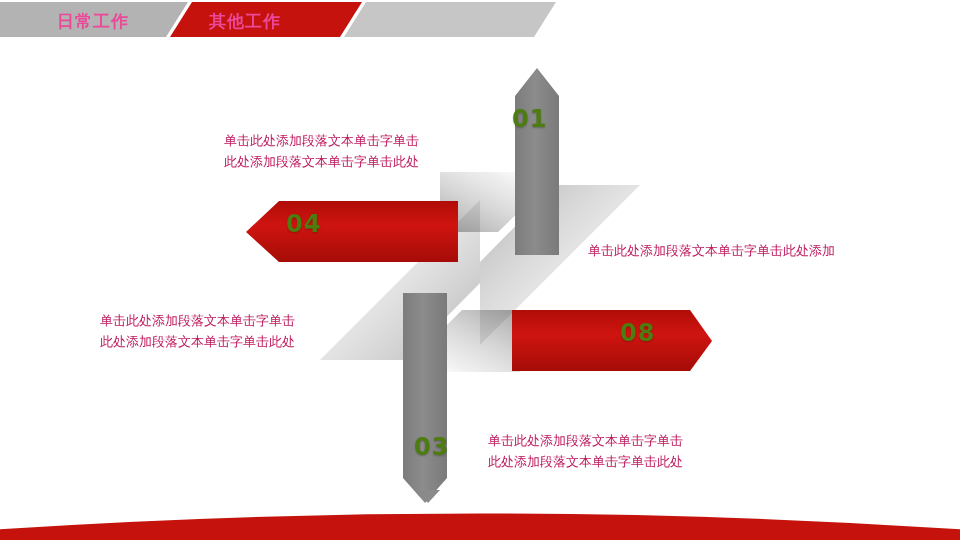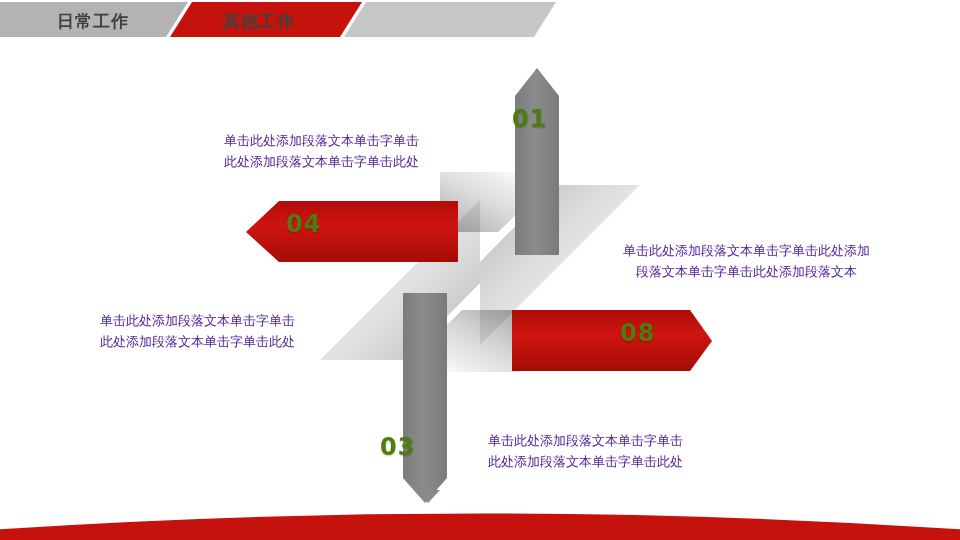--- a/index.html
+++ b/index.html
@@ -33,55 +33,55 @@
   }
   #tabbar svg { display: block; }
   .tab-label {
     position: absolute;
     top: 6px;
     height: 26px;
     line-height: 26px;
     font-size: 17px;
     font-weight: bold;
     letter-spacing: 1px;
-    color: #404040;
+    color: #ec4899;
     white-space: nowrap;
     font-family: "DejaVu Sans", "Liberation Sans", sans-serif;
   }
   #tab-label-0 { left: 57px; }
-  #tab-label-1 { left: 223px; }
+  #tab-label-1 { left: 209px; }
   #tab-label-2 { left: 378px; }
 
   
   .arrow-num {
     position: absolute;
     color: #4d7c0f;
     font-weight: bold;
     font-size: 24px;
     letter-spacing: 1px;
     font-family: "DejaVu Sans", "Liberation Sans", sans-serif;
     text-shadow: 0 1px 2px rgba(0,0,0,0.25);
   }
   #num-01 { left: 512px; top: 105px; }
   #num-02 { left: 620px; top: 319px; }
-  #num-03 { left: 380px; top: 433px; }
+  #num-03 { left: 414px; top: 433px; }
   #num-04 { left: 286px; top: 210px; }
 
   
   .txt {
     position: absolute;
     font-size: 13px;
     line-height: 21px;
-    color: #4c1d95;
+    color: #be185d;
     white-space: nowrap;
     font-family: "DejaVu Sans", "Liberation Sans", sans-serif;
   }
   .txt div { display: block; }
   #txt-01 { left: 224px; top: 130px; text-align: center; }
-  #txt-02 { left: 588px; top: 240px; text-align: center; margin-left: 35px; }
+  #txt-02 { left: 588px; top: 240px; text-align: center; }
   #txt-03 { left: 488px; top: 430px; text-align: center; }
   #txt-04 { left: 100px; top: 310px; text-align: center; }
 </style>
 </head>
 <body>
 
 <div id="stage">
 
   <div id="tabbar">
     <svg width="960" height="35" viewBox="0 0 960 35" xmlns="http://www.w3.org/2000/svg">
@@ -174,21 +174,20 @@
   <div class="arrow-num" id="num-03">03</div>
   <div class="arrow-num" id="num-04">04</div>
 
   <div class="txt" id="txt-01">
     <div>单击此处添加段落文本单击字单击</div>
     <div>此处添加段落文本单击字单击此处</div>
   </div>
 
   <div class="txt" id="txt-02">
     <div>单击此处添加段落文本单击字单击此处添加</div>
-    <div>段落文本单击字单击此处添加段落文本</div>
   </div>
 
   <div class="txt" id="txt-03">
     <div>单击此处添加段落文本单击字单击</div>
     <div>此处添加段落文本单击字单击此处</div>
   </div>
 
   <div class="txt" id="txt-04">
     <div>单击此处添加段落文本单击字单击</div>
     <div>此处添加段落文本单击字单击此处</div>

